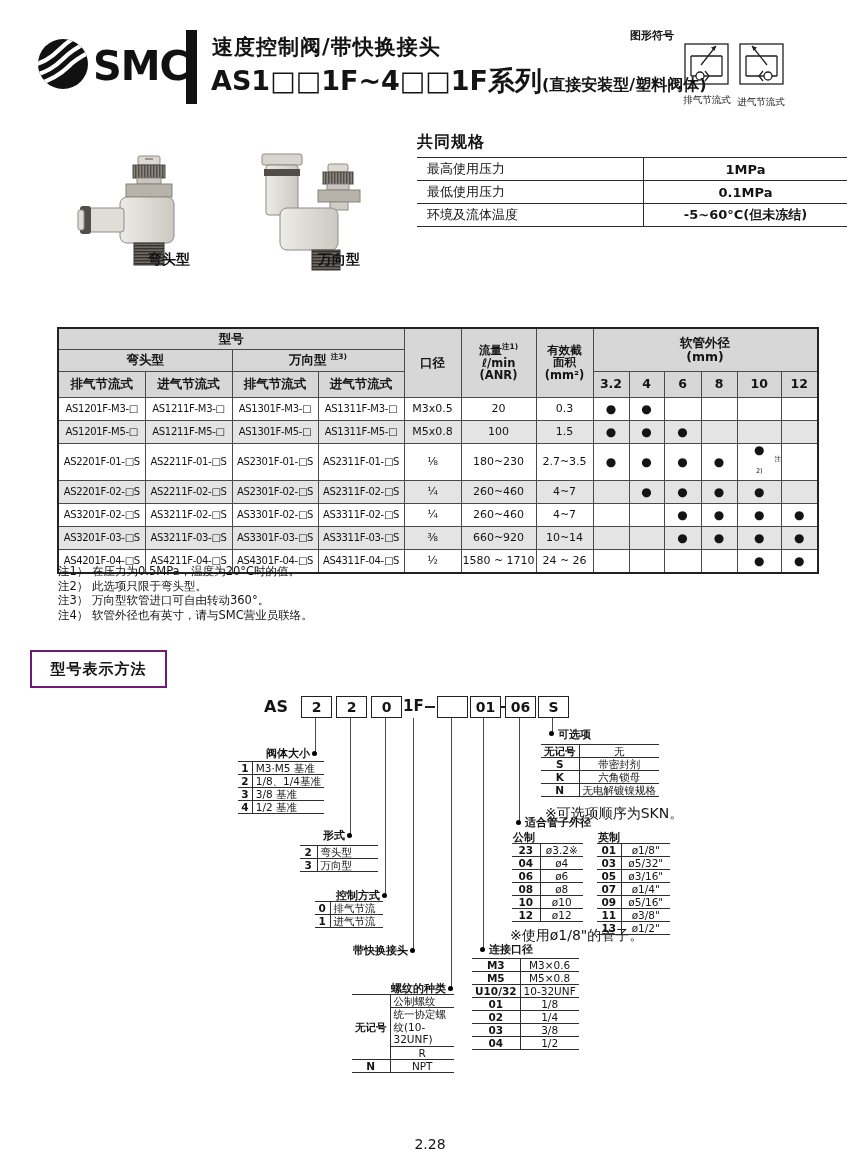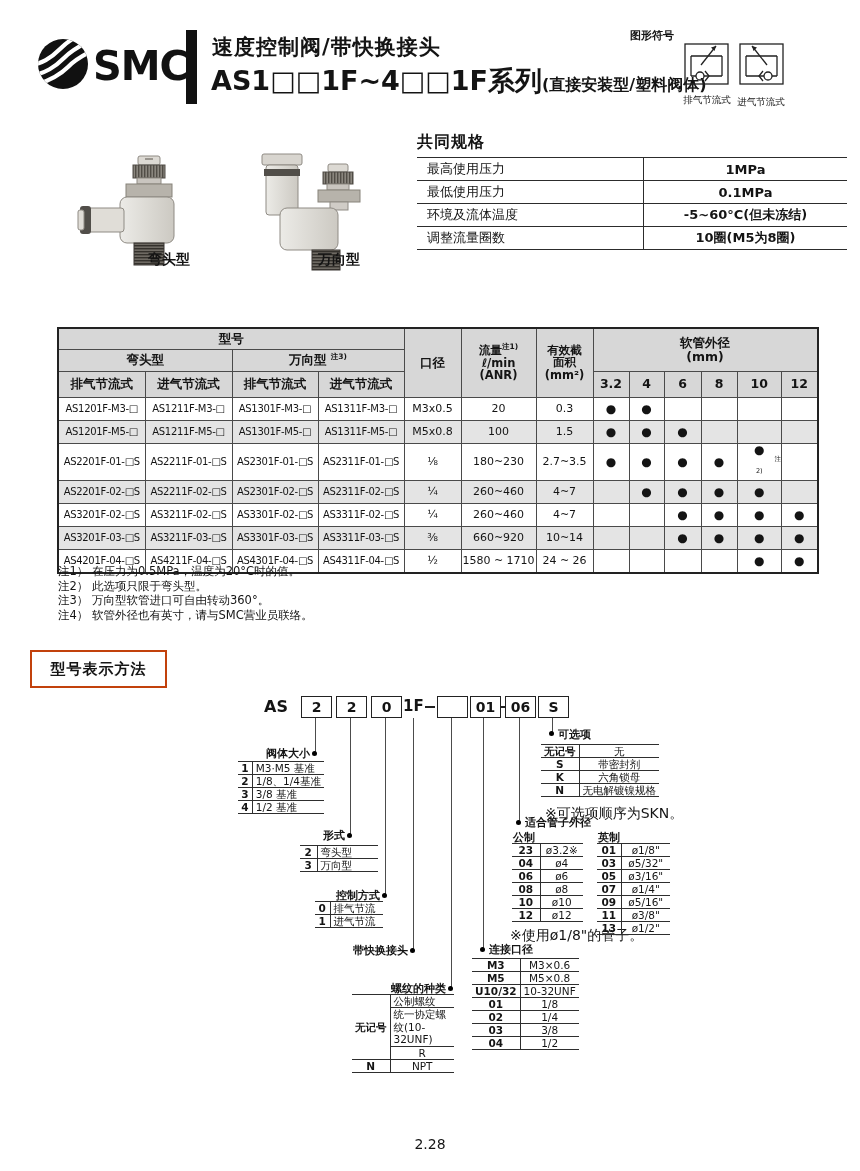--- a/index.html
+++ b/index.html
@@ -37,21 +37,21 @@
   td.mcell{font-size:10px;letter-spacing:-0.3px;}
   td.bore{font-size:11px;}
   td.num{font-size:11px;}
   td.dotc{font-size:12px;line-height:1;}
   td.dotc sup{font-size:6.5px;vertical-align:super;margin-left:37px;}
 
   
   .notes{font-size:11.5px;line-height:14.5px;}
 
   
-  .howbox{left:30px;top:650px;width:133px;height:34px;border:2px solid #c2410c;
+  .howbox{left:30px;top:650px;width:133px;height:34px;border:2px solid #701a75;
           font-size:15px;font-weight:bold;text-align:center;line-height:34px;letter-spacing:1px;}
   .codetext{font-size:16px;font-weight:bold;}
   .cbox{position:absolute;top:696px;width:29px;height:20px;border:1.6px solid #222;
         font-size:14px;font-weight:bold;text-align:center;line-height:20px;background:#fff;}
   .cdash{position:absolute;height:2.4px;background:#222;}
   .lline{position:absolute;width:1.2px;background:#4c4c4c;}
   .ldot{position:absolute;width:5px;height:5px;border-radius:50%;background:#000;}
   .glabel{position:absolute;font-size:11px;font-weight:bold;white-space:nowrap;}
   .glabel.r{text-align:right;}
   .mininote{position:absolute;font-size:14px;}
@@ -166,24 +166,20 @@
         <td class="k">最高使用压力</td>
         <td class="v">1MPa</td>
       </tr>
       <tr>
         <td class="k">最低使用压力</td>
         <td class="v">0.1MPa</td>
       </tr>
       <tr>
         <td class="k">环境及流体温度</td>
         <td class="v">-5~60°C(但未冻结)</td>
-      </tr>
-      <tr>
-        <td class="k">调整流量圈数</td>
-        <td class="v">10圈(M5为8圈)</td>
       </tr>
     </tbody>
 </table>
 
 <table class="model abs" style="left:57px;top:327px">
   <colgroup>
     <col style="width:87px">
       <col style="width:87px">
       <col style="width:86px">
       <col style="width:86px">

